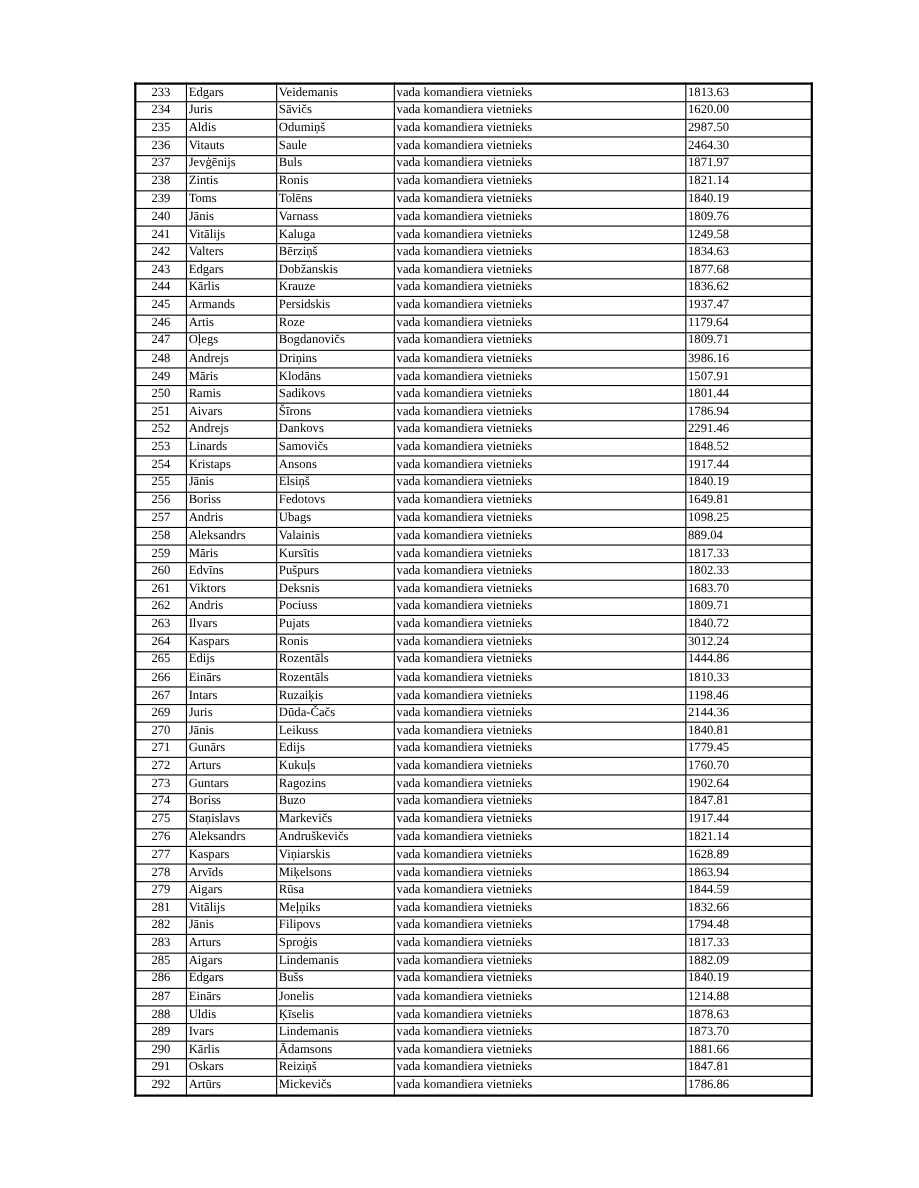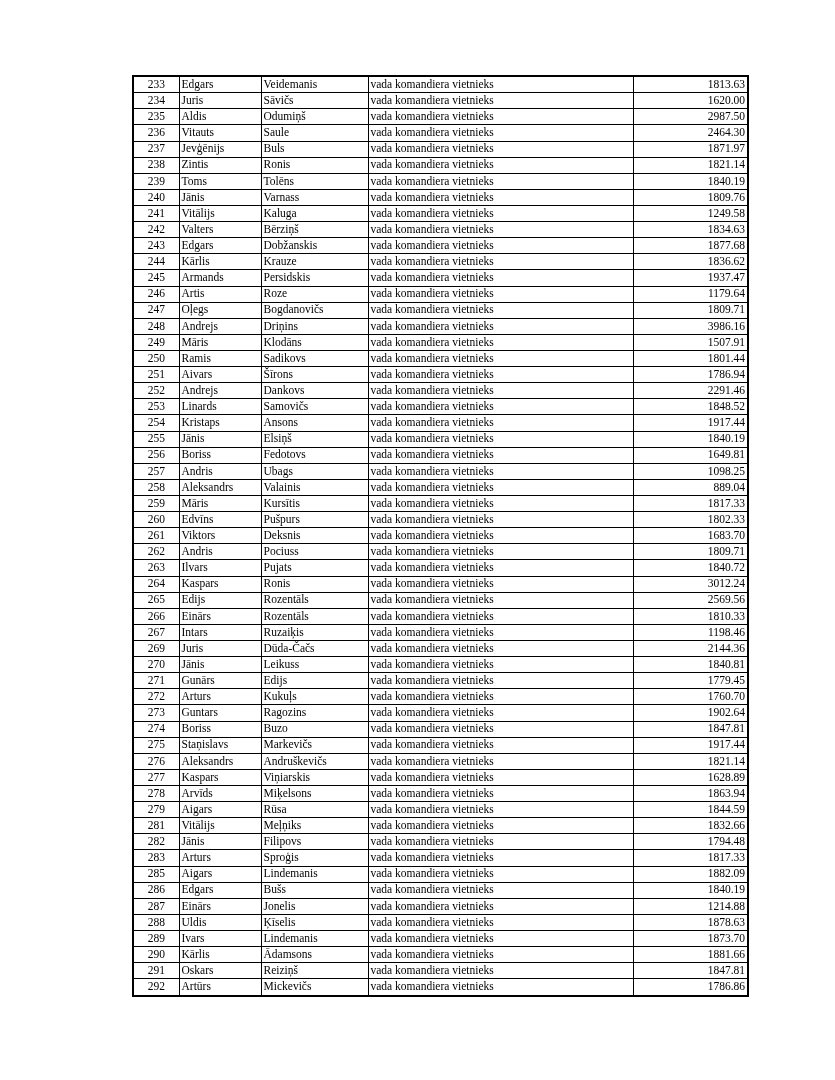--- a/index.html
+++ b/index.html
@@ -17,35 +17,34 @@
   }
   table.roster {
     position: absolute;
     left: 122px;
     top: 75px;
     width: 615px;
     height: 922px;
     border-collapse: collapse;
     table-layout: fixed;
     border: 2px solid #000000;
-    margin-left: 10px;
   }
   table.roster td {
     border: 1px solid #000000;
     font-size: 11.5px;
     line-height: 1;
     padding: 0 2px;
     white-space: nowrap;
     overflow: hidden;
     vertical-align: middle;
     color: #000000;
   }
   td.c-num { text-align: center; padding: 0; }
   td.c-first, td.c-last, td.c-pos { text-align: left; padding-left: 3px; }
-  td.c-amt { text-align: right; padding-right: 3px; }
+  td.c-amt { padding-right: 3px; }
 </style>
 </head>
 <body>
 
 <div class="page">
   <table class="roster">
     <colgroup>
       <col style="width:46px">
       <col style="width:82px">
       <col style="width:107px">
@@ -275,21 +274,21 @@
     <td class="c-first">Kaspars</td>
     <td class="c-last">Ronis</td>
     <td class="c-pos">vada komandiera vietnieks</td>
     <td class="c-amt">3012.24</td>
   </tr>
         <tr>
     <td class="c-num">265</td>
     <td class="c-first">Edijs</td>
     <td class="c-last">Rozentāls</td>
     <td class="c-pos">vada komandiera vietnieks</td>
-    <td class="c-amt">2569.56</td>
+    <td class="c-amt">1444.86</td>
   </tr>
         <tr>
     <td class="c-num">266</td>
     <td class="c-first">Einārs</td>
     <td class="c-last">Rozentāls</td>
     <td class="c-pos">vada komandiera vietnieks</td>
     <td class="c-amt">1810.33</td>
   </tr>
         <tr>
     <td class="c-num">267</td>

